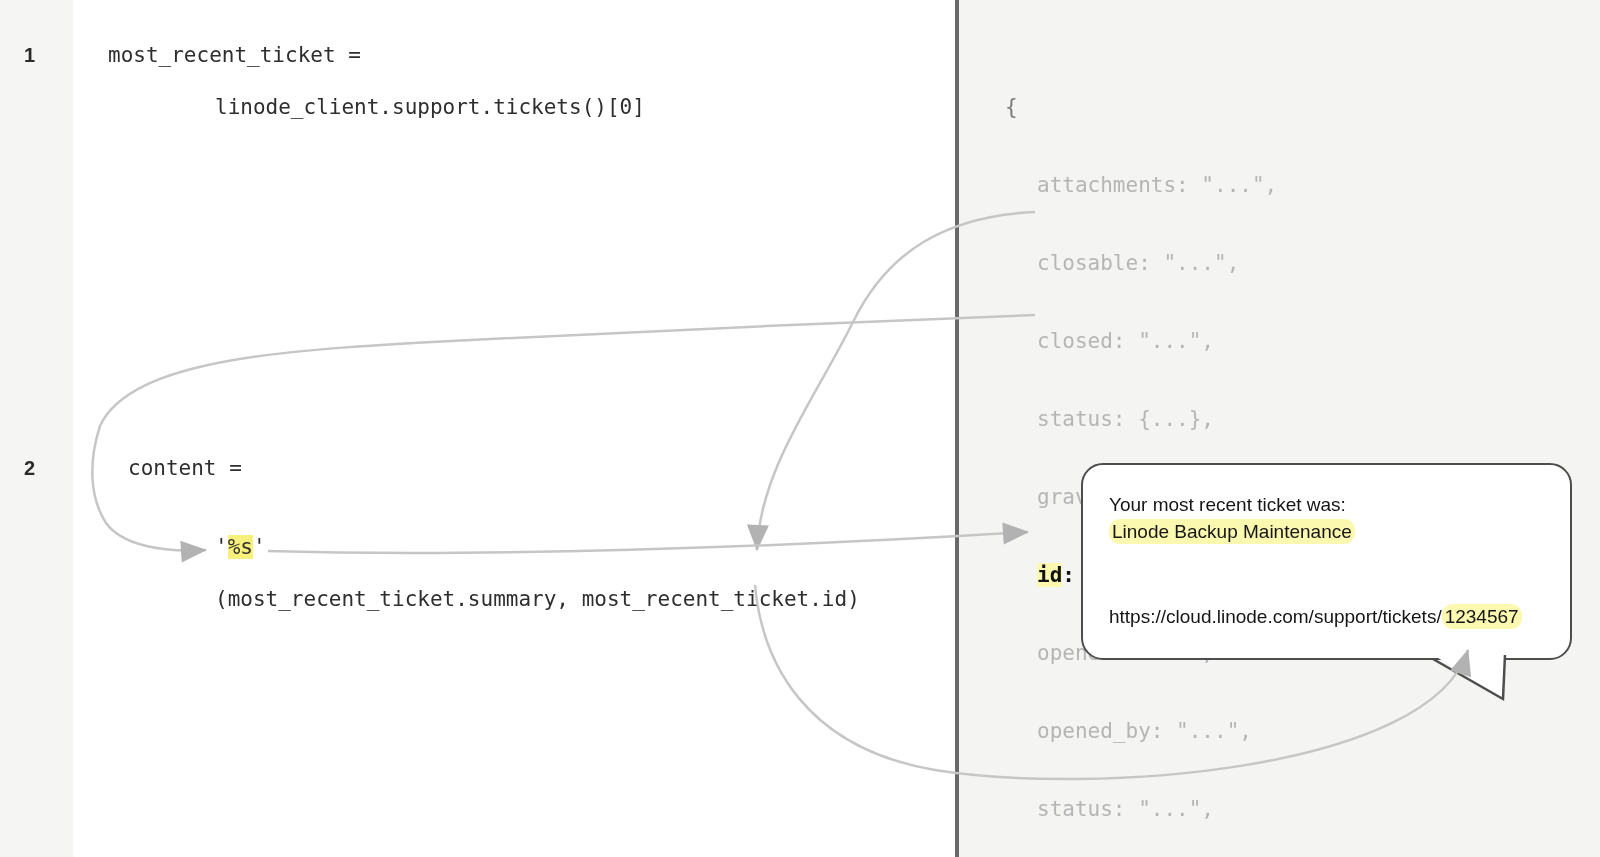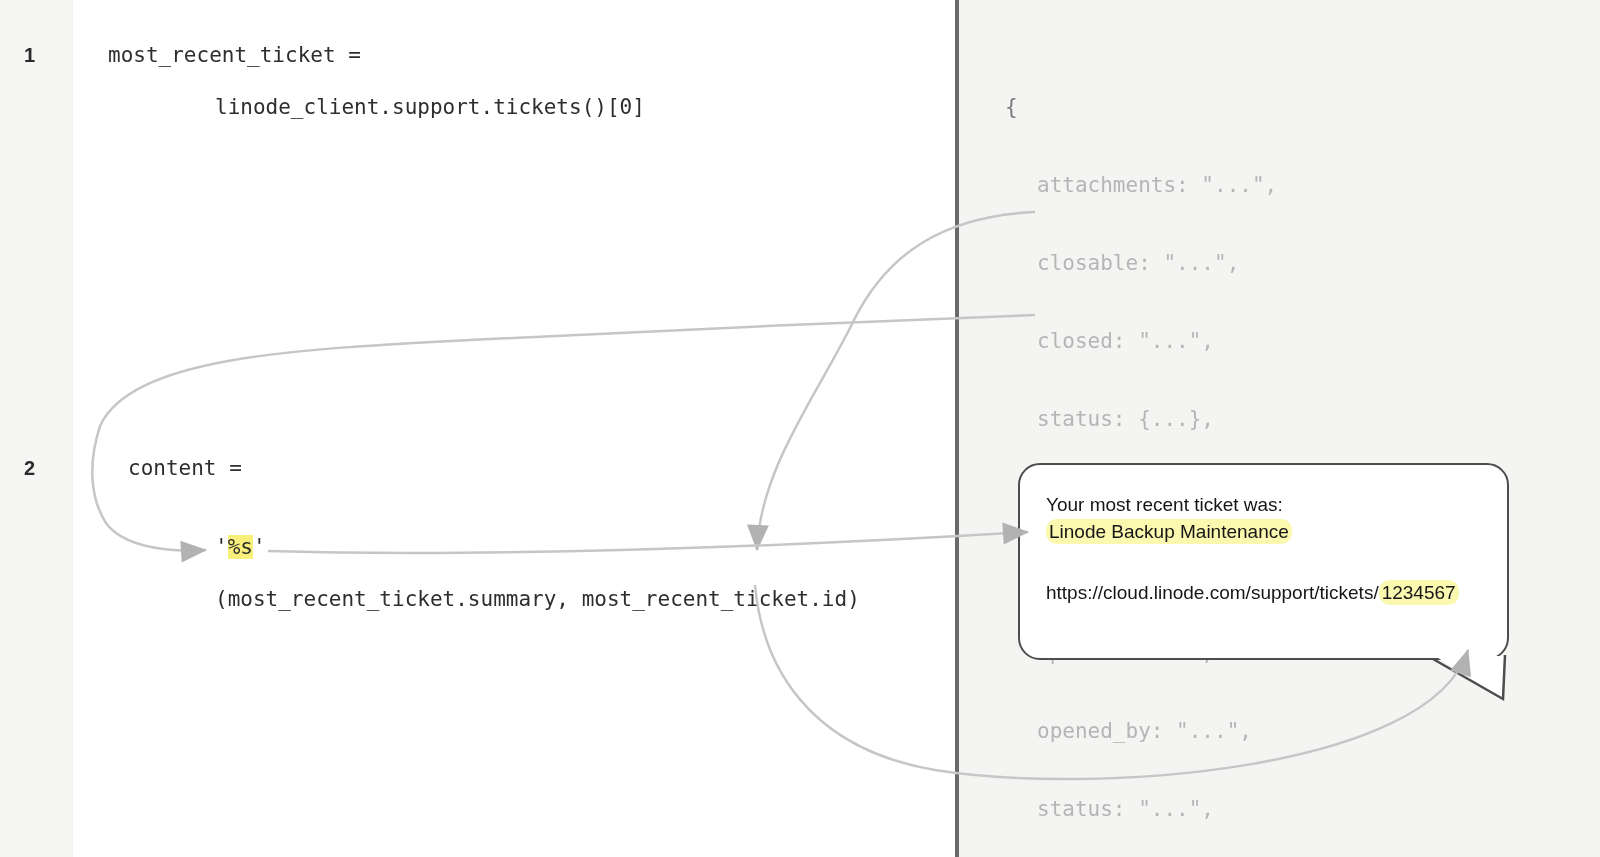--- a/index.html
+++ b/index.html
@@ -35,27 +35,27 @@
   .hl-strong{background:var(--highlight-strong);}
   .hl-soft{background:var(--highlight-soft);}
   .json-block{
     position:absolute;left:1005px;top:42px;font-size:21px;line-height:26px;white-space:pre;
     color:var(--muted-text);
   }
   .jbrace{color:#7a7a7a;}
   .jrow{padding-left:32px;height:26px;}
   .jrow.strong{color:var(--bold-text);font-weight:bold;}
   .bubble{
-    position:absolute;left:1018px;top:463px;width:491px;height:197px;box-sizing:border-box;
+    position:absolute;left:1081px;top:463px;width:491px;height:197px;box-sizing:border-box;
     background:#ffffff;border:2.5px solid var(--bubble-border);border-radius:22px;
     font-family:"Liberation Sans","DejaVu Sans",sans-serif;font-size:19px;color:#161616;
     padding:26px 0 0 26px;z-index:1;
   }
   .bubble p{margin:0;line-height:27px;white-space:pre;}
-  .bubble .url-line{margin-top:34px;}
+  .bubble .url-line{margin-top:58px;}
   .bubble .hl-soft{padding:2px 3px;border-radius:11px;}
   .overlay{position:absolute;left:0;top:0;width:1600px;height:857px;pointer-events:none;z-index:2;}
   .overlay .curve{fill:none;stroke:var(--arrow);stroke-width:2.5px;}
   .overlay .tail-fill{fill:#ffffff;stroke:none;}
   .overlay .tail-stroke{fill:none;stroke:var(--bubble-border);stroke-width:2.5px;stroke-linejoin:miter;}
   .overlay marker path{fill:var(--arrowhead);}
 </style>
 </head>
 <body>
 

